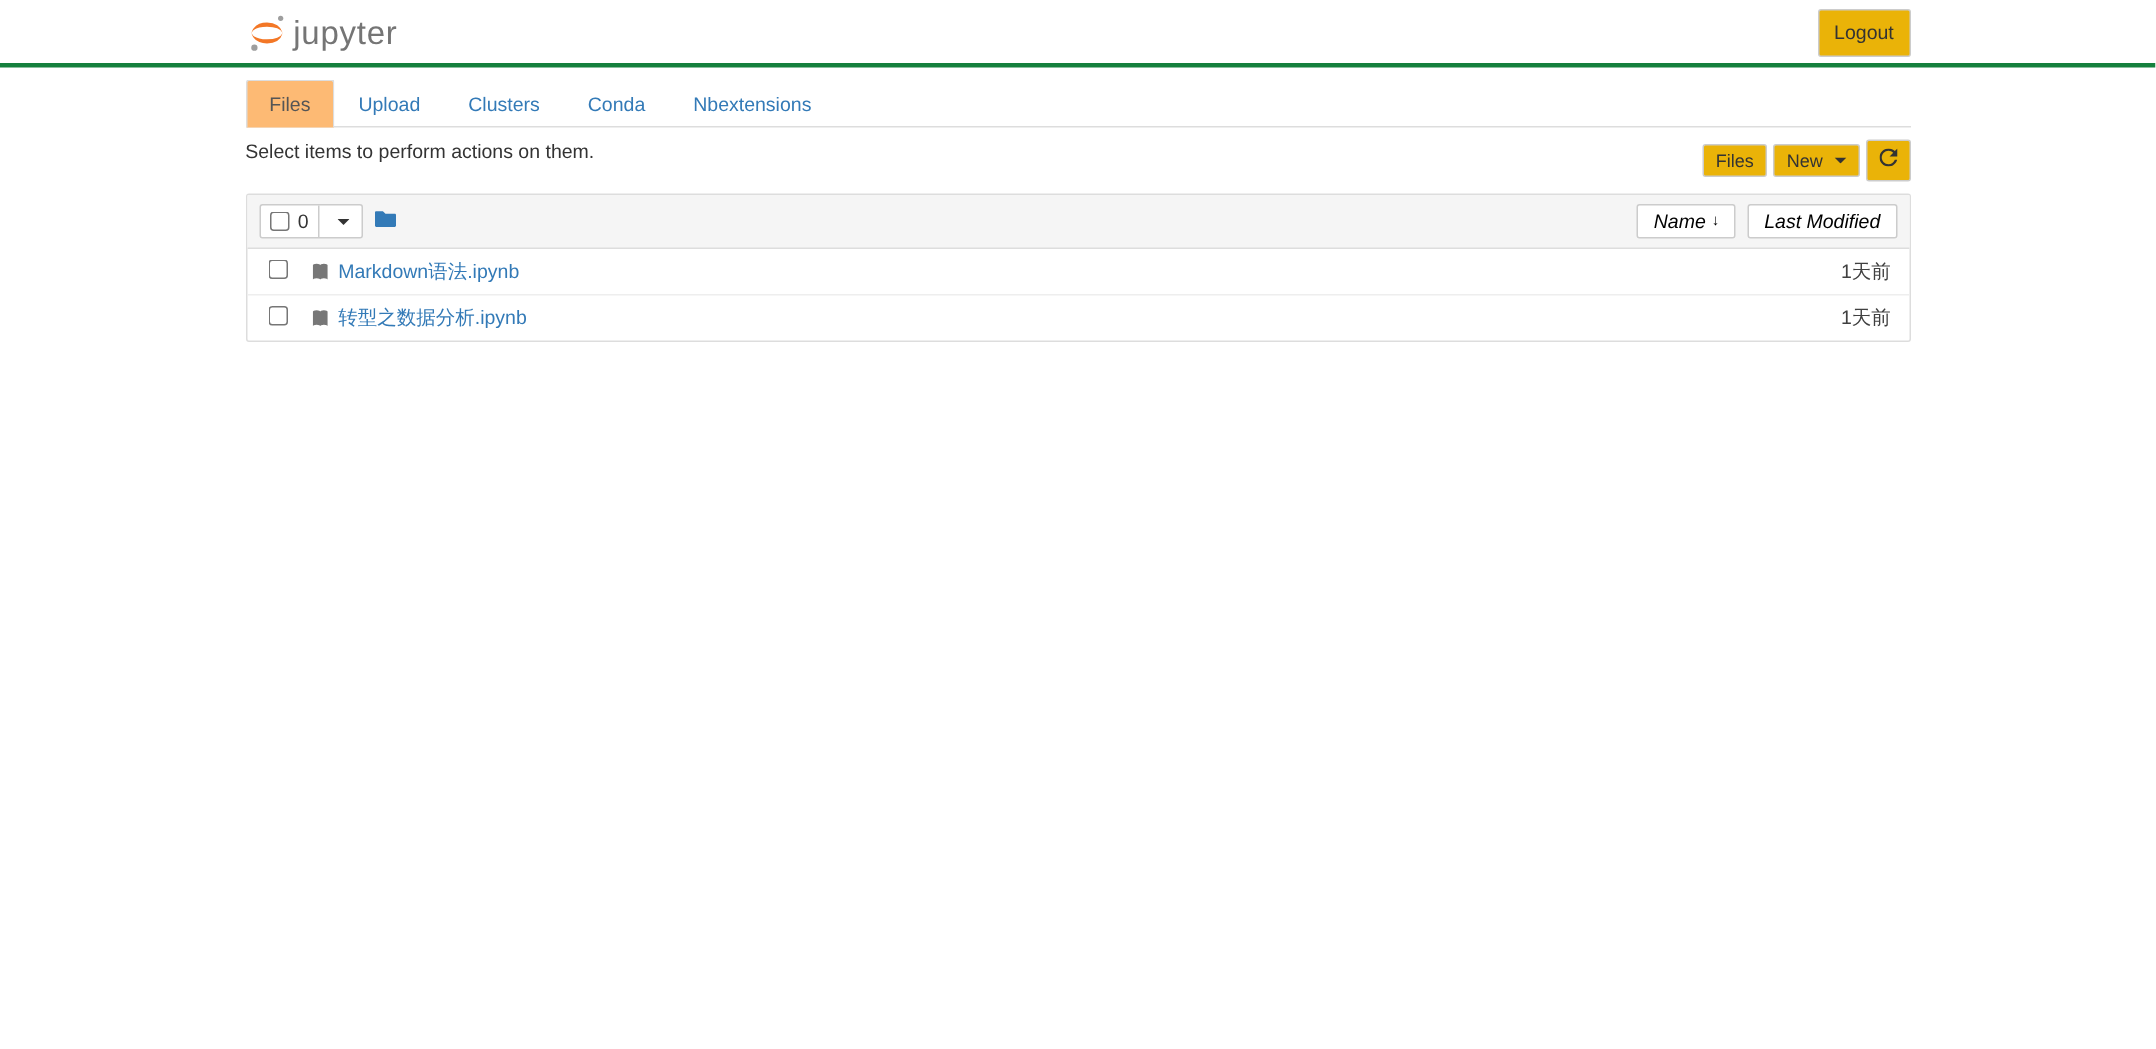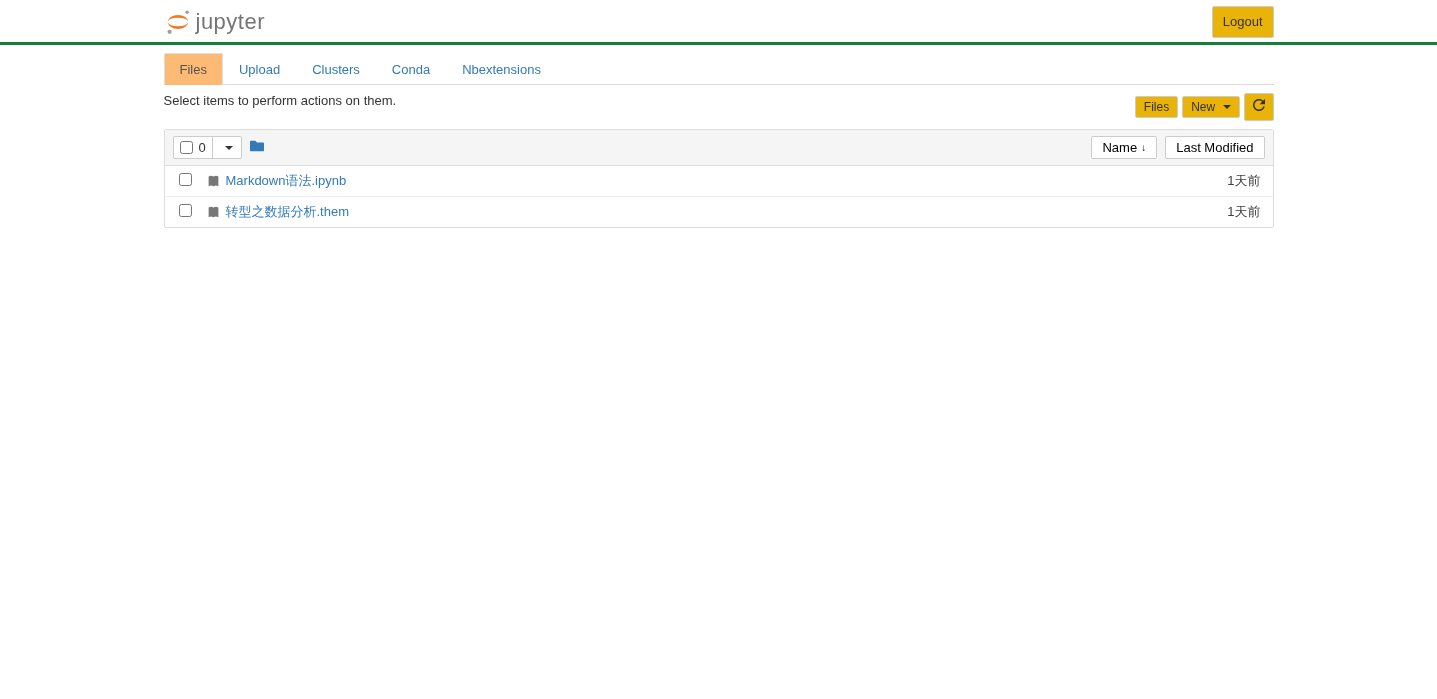--- a/index.html
+++ b/index.html
@@ -34,21 +34,21 @@
     .list-header-left { display: flex; align-items: center; gap: 8px; }
     .list-header-right { display: flex; gap: 8px; }
     
     .select-group { display: flex; align-items: center; border: 1px solid #ccc; border-radius: 2px; background: #fff; }
     .select-checkbox-cell { padding: 3px 6px; display: flex; align-items: center; gap: 6px; }
     .select-count { font-size: 13px; }
     .select-dropdown { padding: 3px 8px; border-left: 1px solid #ccc; cursor: pointer; }
     
     .folder-icon-svg { width: 14px; height: 14px; fill: #337ab7; }
     
-    .sort-btn { padding: 3px 10px; font-size: 13px; border: 1px solid #ccc; background: #fff; border-radius: 2px; cursor: pointer; display: flex; align-items: center; gap: 4px; }
+    .sort-btn { padding: 3px 10px; font-size: 13px; border: 1px solid #ccc; background: #fff; border-radius: 2px; cursor: pointer; display: flex; align-items: center; gap: 4px; font-style: italic; }
     
     .list-row { display: flex; align-items: center; padding: 6px 8px; border-bottom: 1px solid #eee; }
     .list-row:last-child { border-bottom: none; }
     .row-checkbox { width: 20px; margin: 0 8px 0 6px; }
     .row-icon { margin-right: 6px; color: #777; }
     .row-link { color: #337ab7; font-size: 13px; text-decoration: none; cursor: pointer; }
     .row-modified { margin-left: auto; font-size: 13px; color: #404040; padding-right: 4px; }
     
     .book-icon-svg { width: 13px; height: 13px; fill: #777; vertical-align: middle; }
     
@@ -137,17 +137,17 @@
     </div>
 
 
     <div class="list-row">
       <span class="row-checkbox"><input type="checkbox" style=""></span>
       <span class="row-icon">
         <svg class="book-icon-svg" viewBox="0 0 16 16">
             <path d="M14 2v12c0 0-1-1-3-1s-3 1-3 1V2c0 0 1-1 3-1s3 1 3 1zM8 2v12c0 0-1-1-3-1s-3 1-3 1V2c0 0 1-1 3-1s3 1 3 1z"></path>
           </svg>
       </span>
-      <a class="row-link">转型之数据分析.them</a>
+      <a class="row-link">转型之数据分析.ipynb</a>
       <span class="row-modified">1天前</span>
     </div>
   </div>
 </div>
 
 </body></html>

